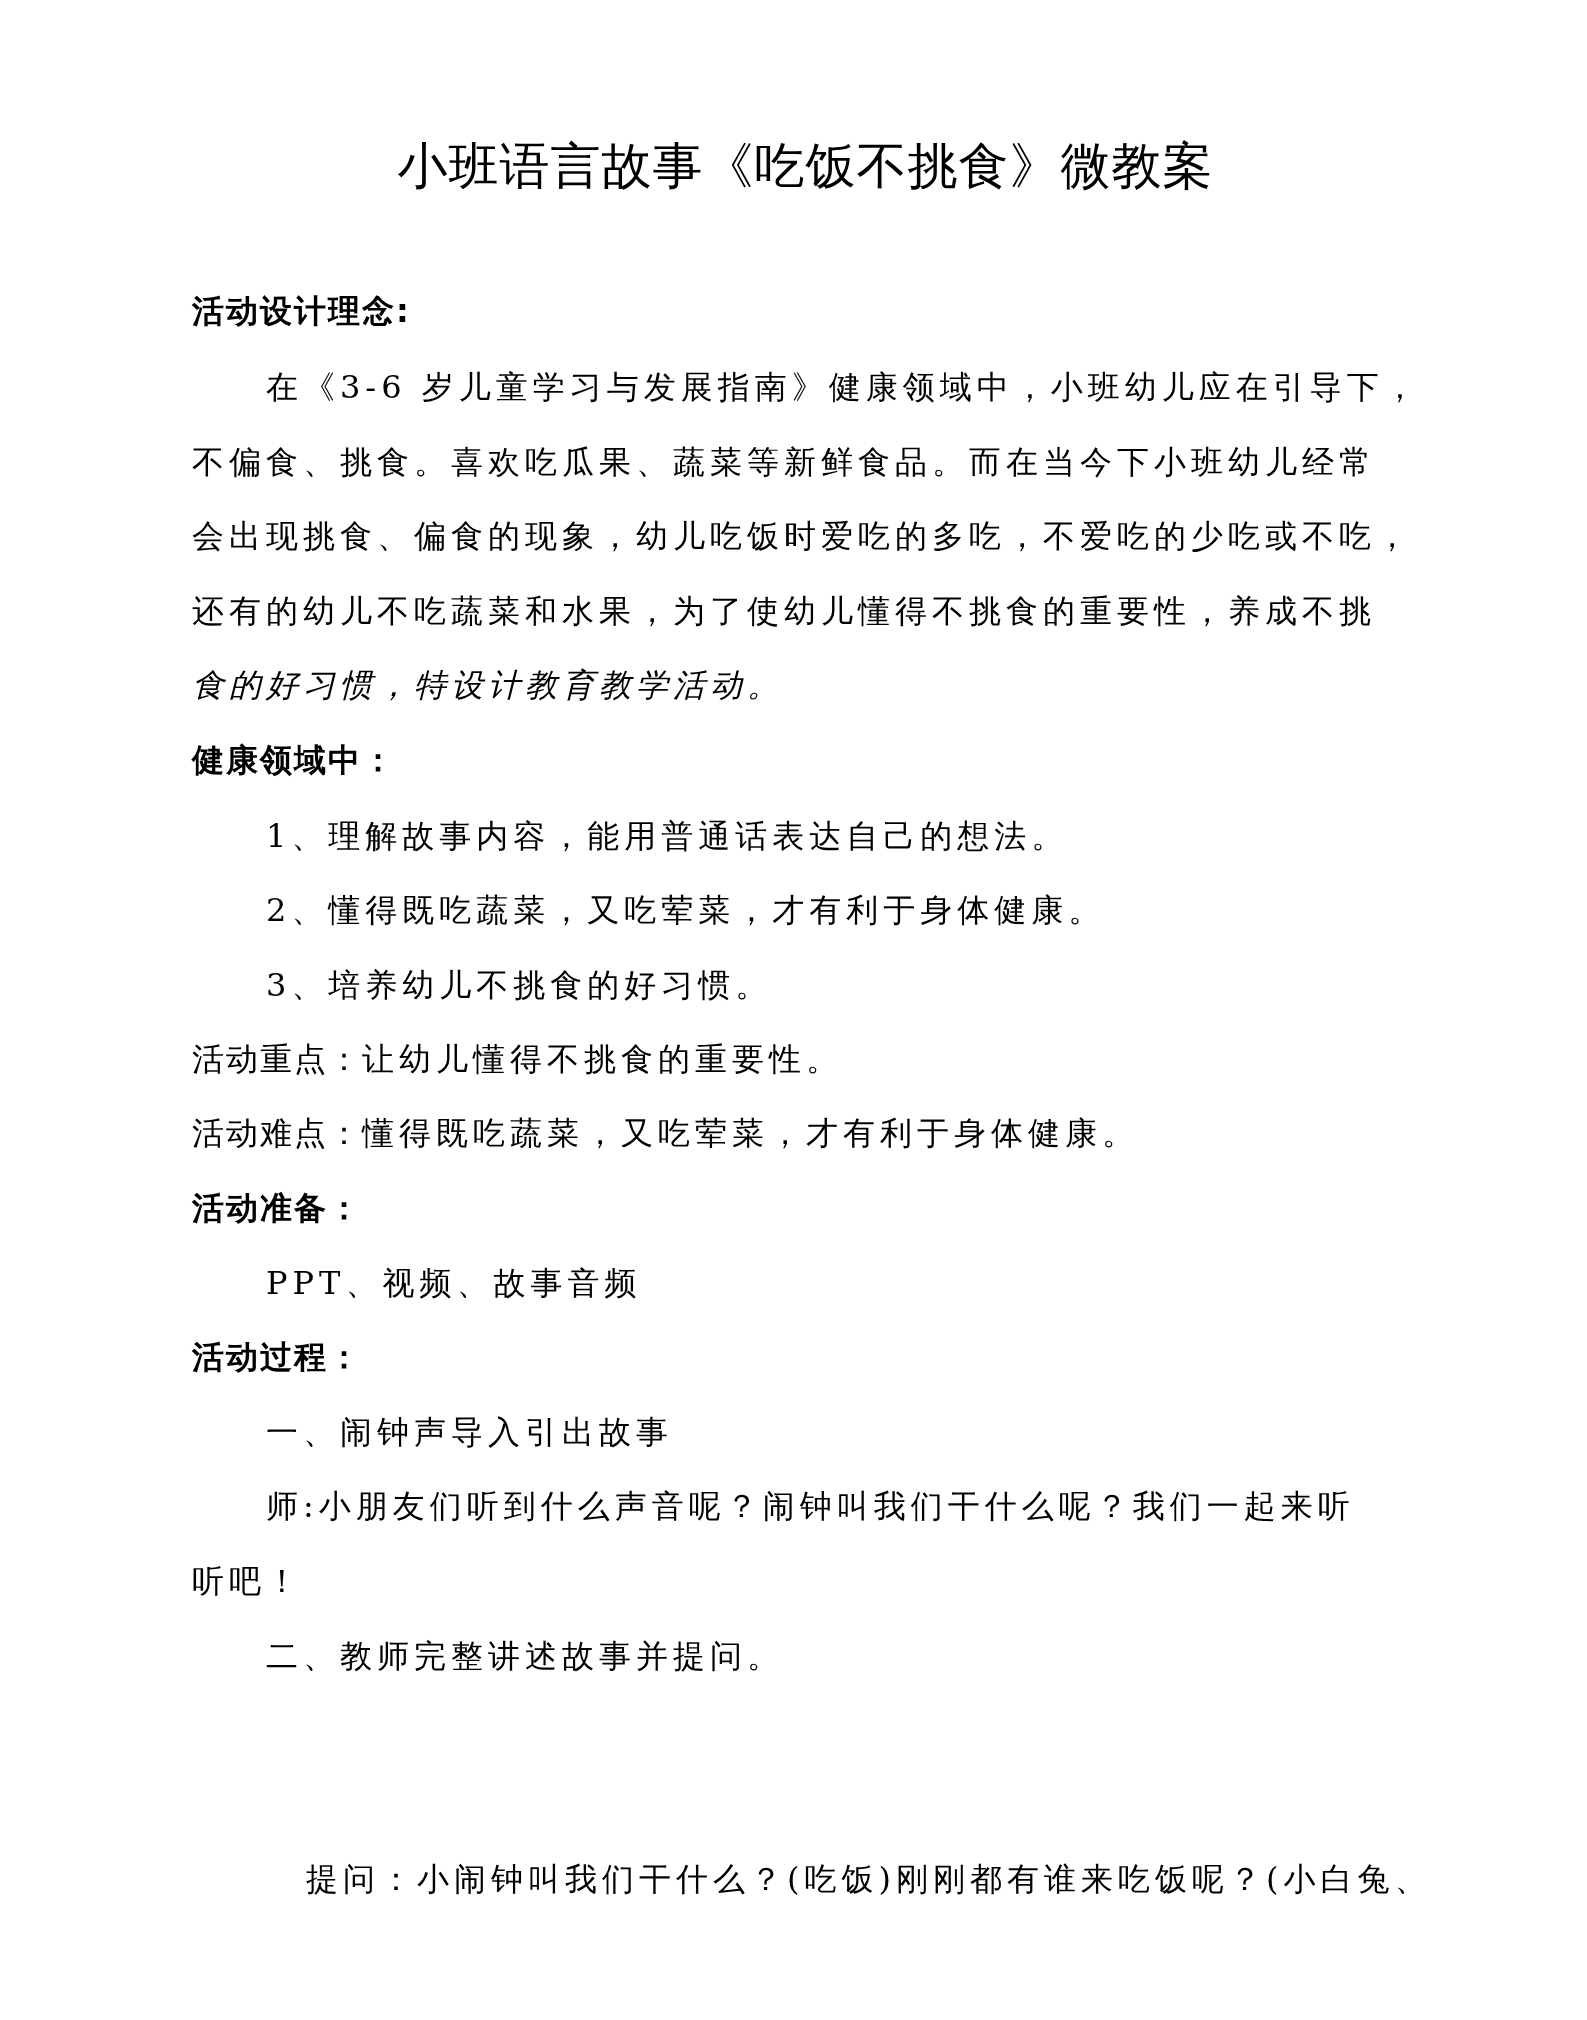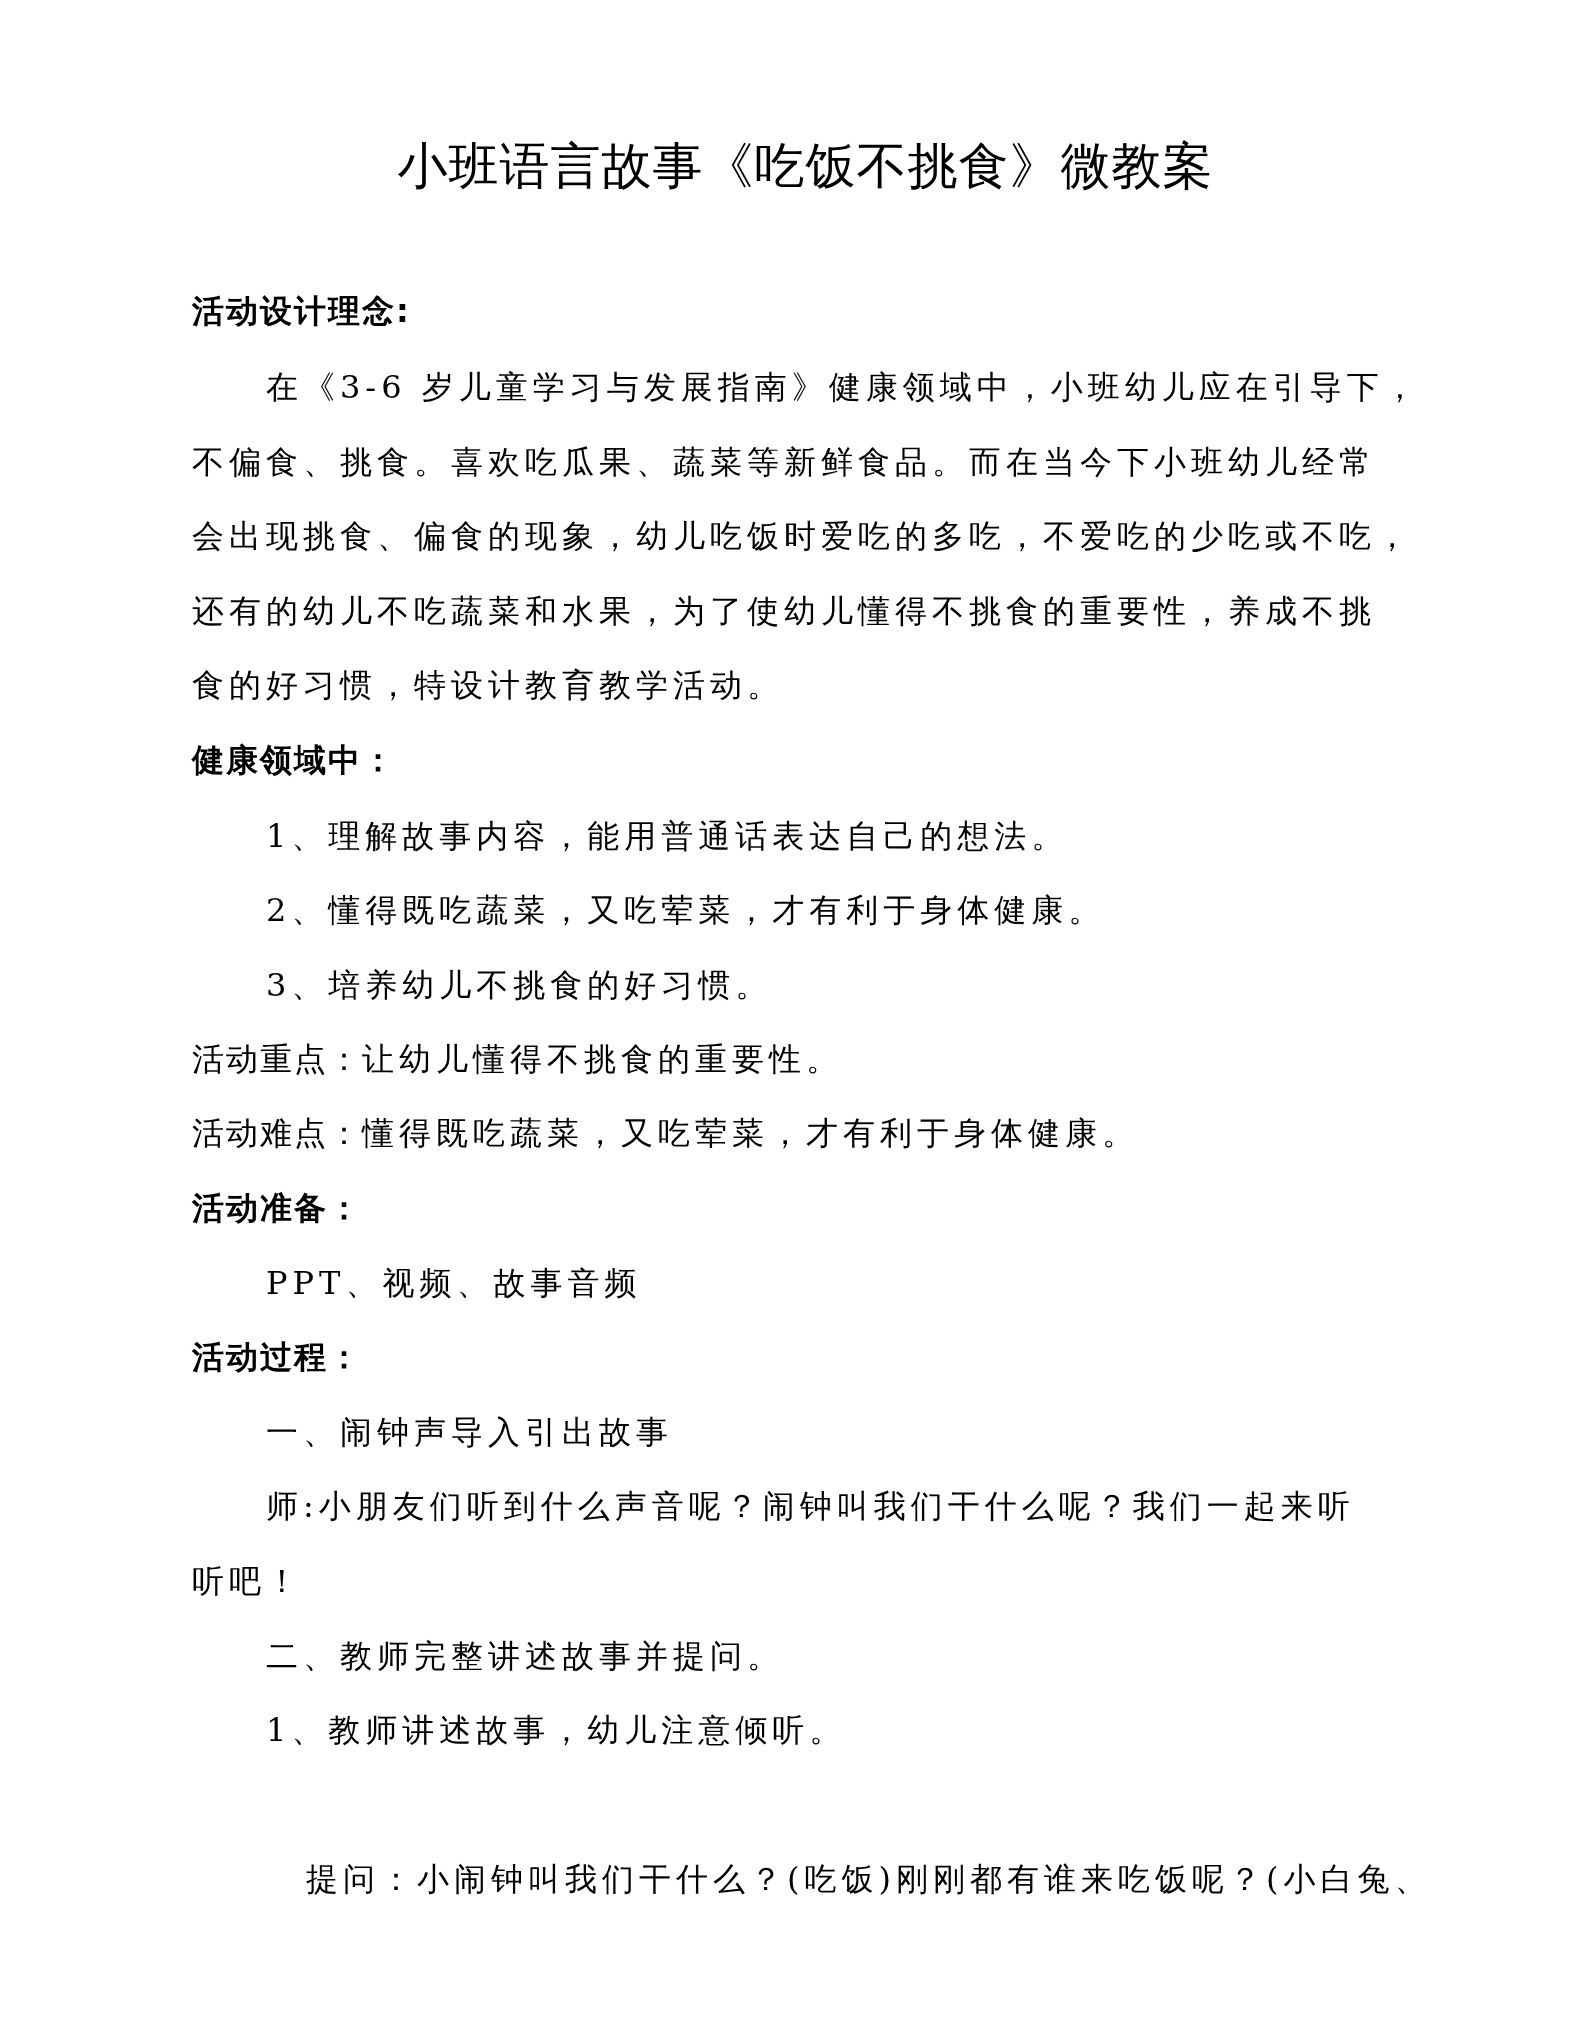--- a/index.html
+++ b/index.html
@@ -58,21 +58,21 @@
 
 <div class="page">
 
   <h1 class="title">小班语言故事《吃饭不挑食》微教案</h1>
 
   <div class="line heading" style="top:287px;">活动设计理念:</div>
   <div class="line indent" style="top:363px;">在《3-6 岁儿童学习与发展指南》健康领域中，小班幼儿应在引导下，</div>
   <div class="line" style="top:438px;">不偏食、挑食。喜欢吃瓜果、蔬菜等新鲜食品。而在当今下小班幼儿经常</div>
   <div class="line" style="top:512px;">会出现挑食、偏食的现象，幼儿吃饭时爱吃的多吃，不爱吃的少吃或不吃，</div>
   <div class="line" style="top:587px;">还有的幼儿不吃蔬菜和水果，为了使幼儿懂得不挑食的重要性，养成不挑</div>
-  <div class="line" style="top:661px;">食的好习惯，特设计教育教学活动。</div>
+  <div class="line" style="top:661px;font-style:italic;">食的好习惯，特设计教育教学活动。</div>
 
   <div class="line heading" style="top:736px;">健康领域中：</div>
   <div class="line indent" style="top:812px;">1、理解故事内容，能用普通话表达自己的想法。</div>
   <div class="line indent" style="top:886px;">2、懂得既吃蔬菜，又吃荤菜，才有利于身体健康。</div>
   <div class="line indent" style="top:961px;">3、培养幼儿不挑食的好习惯。</div>
 
   <div class="line" style="top:1035px;">
     <span class="heading-inline">活动重点：</span><span>让幼儿懂得不挑食的重要性。</span>
   </div>
 
@@ -81,16 +81,15 @@
   </div>
 
   <div class="line heading" style="top:1184px;">活动准备：</div>
   <div class="line indent" style="top:1259px;">PPT、视频、故事音频</div>
 
   <div class="line heading" style="top:1333px;">活动过程：</div>
   <div class="line indent" style="top:1408px;">一、闹钟声导入引出故事</div>
   <div class="line indent" style="top:1482px;">师:小朋友们听到什么声音呢？闹钟叫我们干什么呢？我们一起来听</div>
   <div class="line" style="top:1557px;">听吧！</div>
   <div class="line indent" style="top:1632px;">二、教师完整讲述故事并提问。</div>
-  <div class="line indent" style="top:1706px;">1、教师讲述故事，幼儿注意倾听。</div>
   <div class="line indent" style="top:1855px;margin-left:40px;">提问：小闹钟叫我们干什么？(吃饭)刚刚都有谁来吃饭呢？(小白兔、</div>
 
 </div>
 
 </body></html>

